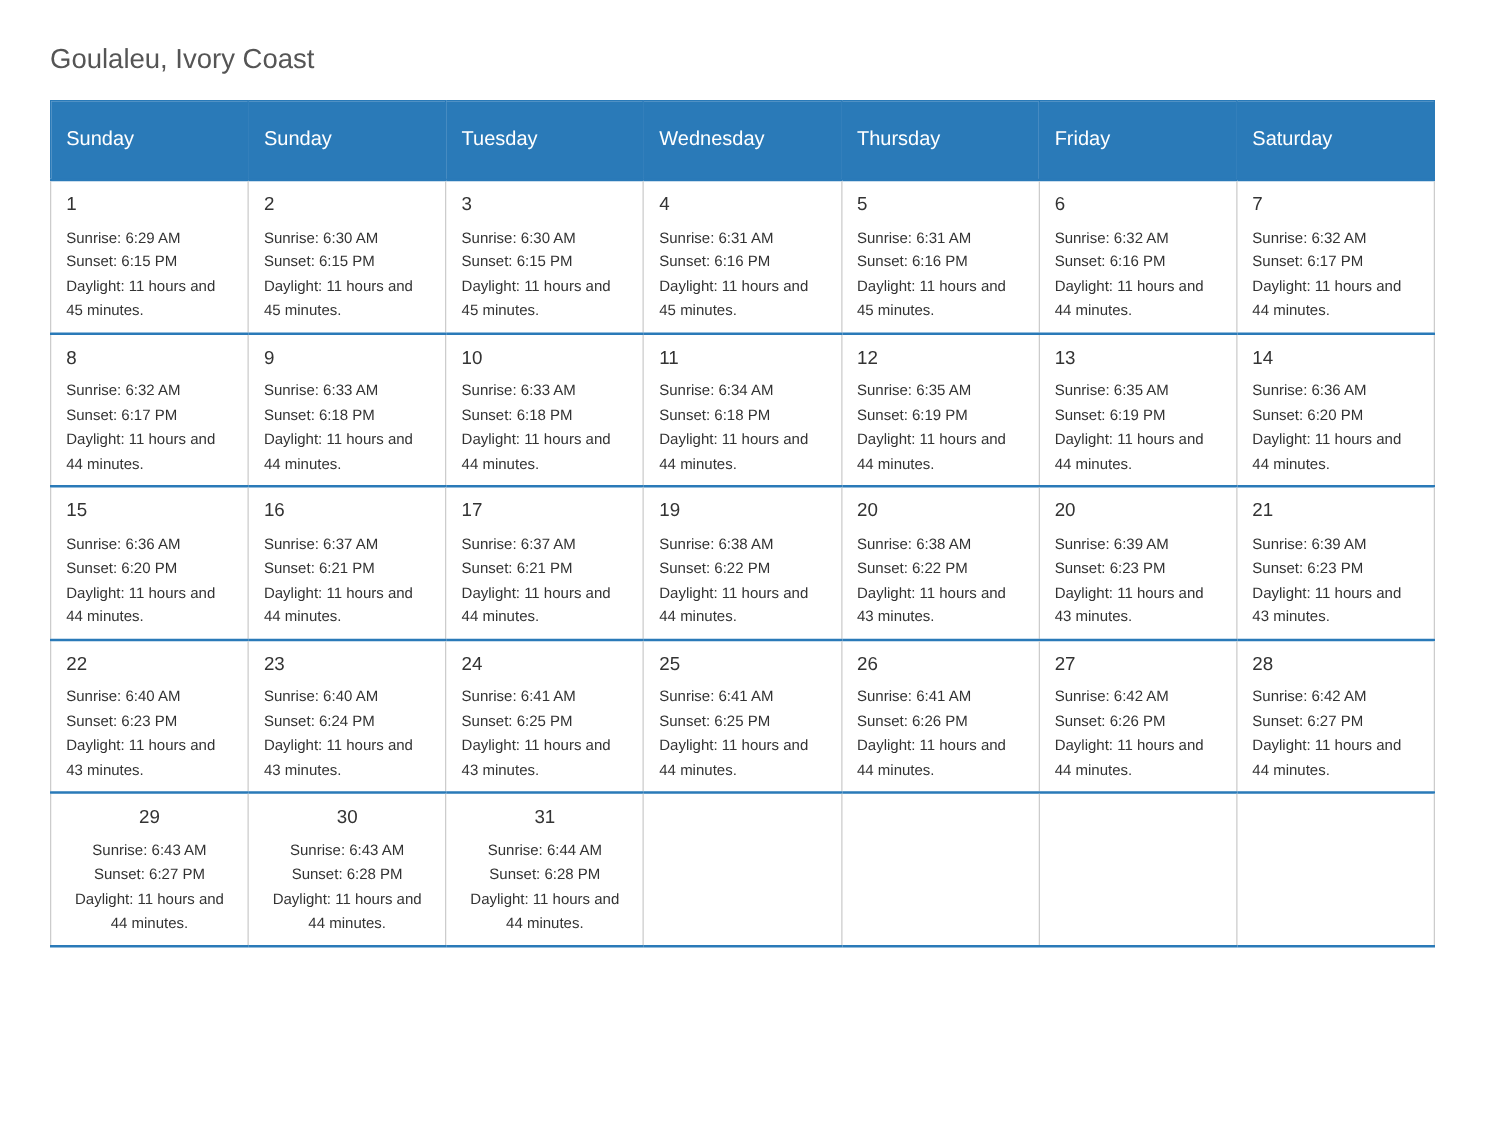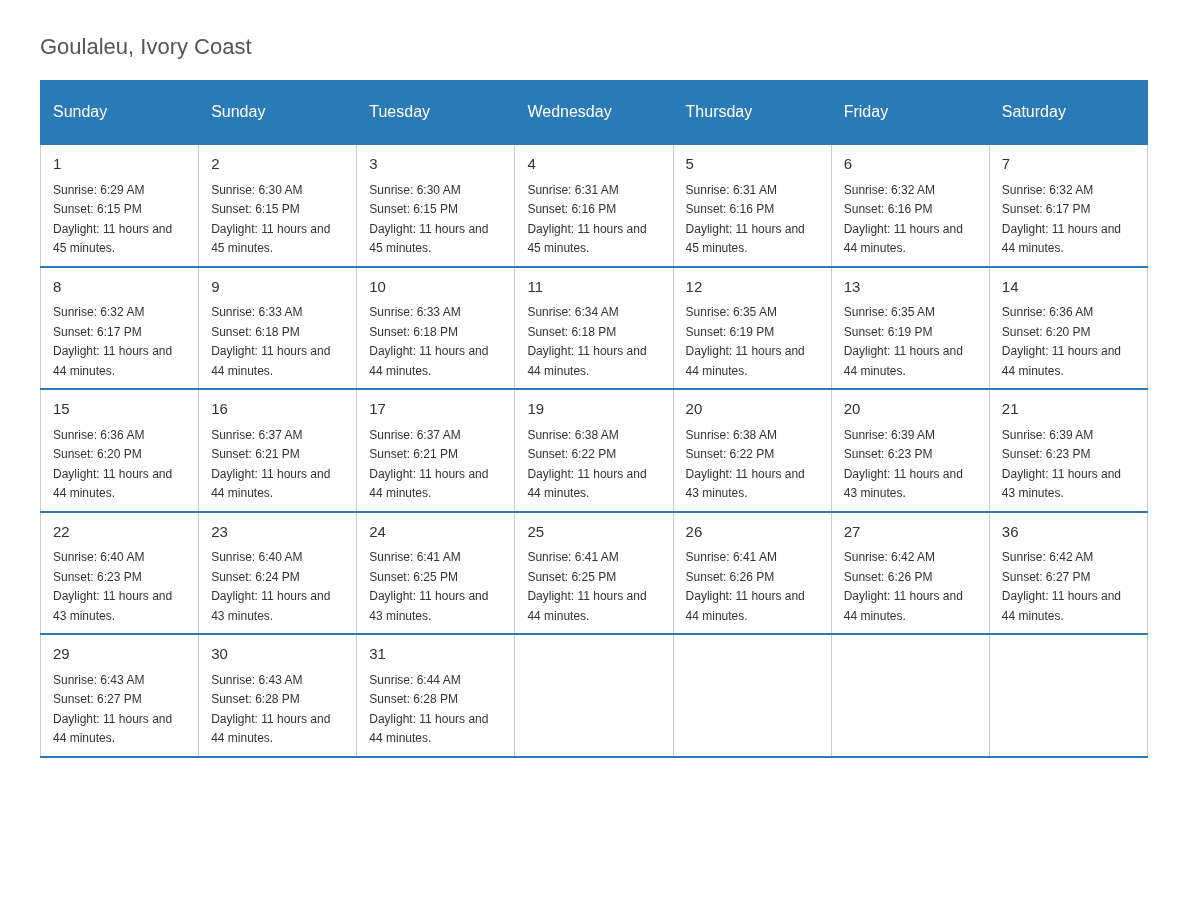--- a/index.html
+++ b/index.html
@@ -49,20 +49,21 @@
       padding: 8px 12px;
       border: 1px solid #ccc;
       width: 14.28%;
       font-size: 13px;
       color: #333;
       line-height: 1.5;
       height: 110px;
     }
     .calendar tr:last-child td {
       border-bottom: 2px solid #2a7ab8;
+      text-align: center;
     }
     .calendar tbody tr td {
       border-top: 2px solid #2a7ab8;
       border-bottom: 1px solid #ddd;
     }
     .calendar tbody tr:not(:last-child) td {
       border-bottom: 1px solid #ddd;
     }
     .day-num {
       font-size: 15px;
@@ -148,21 +149,21 @@
         <td><span class="day-num">20</span><span class="day-info">Sunrise: 6:39 AM<br>Sunset: 6:23 PM<br>Daylight: 11 hours and 43 minutes.</span></td>
         <td><span class="day-num">21</span><span class="day-info">Sunrise: 6:39 AM<br>Sunset: 6:23 PM<br>Daylight: 11 hours and 43 minutes.</span></td>
       </tr>
       <tr>
         <td><span class="day-num">22</span><span class="day-info">Sunrise: 6:40 AM<br>Sunset: 6:23 PM<br>Daylight: 11 hours and 43 minutes.</span></td>
         <td><span class="day-num">23</span><span class="day-info">Sunrise: 6:40 AM<br>Sunset: 6:24 PM<br>Daylight: 11 hours and 43 minutes.</span></td>
         <td><span class="day-num">24</span><span class="day-info">Sunrise: 6:41 AM<br>Sunset: 6:25 PM<br>Daylight: 11 hours and 43 minutes.</span></td>
         <td><span class="day-num">25</span><span class="day-info">Sunrise: 6:41 AM<br>Sunset: 6:25 PM<br>Daylight: 11 hours and 44 minutes.</span></td>
         <td><span class="day-num">26</span><span class="day-info">Sunrise: 6:41 AM<br>Sunset: 6:26 PM<br>Daylight: 11 hours and 44 minutes.</span></td>
         <td><span class="day-num">27</span><span class="day-info">Sunrise: 6:42 AM<br>Sunset: 6:26 PM<br>Daylight: 11 hours and 44 minutes.</span></td>
-        <td><span class="day-num">36</span><span class="day-info">Sunrise: 6:42 AM<br>Sunset: 6:27 PM<br>Daylight: 11 hours and 44 minutes.</span></td>
+        <td><span class="day-num">28</span><span class="day-info">Sunrise: 6:42 AM<br>Sunset: 6:27 PM<br>Daylight: 11 hours and 44 minutes.</span></td>
       </tr>
       <tr>
         <td><span class="day-num">29</span><span class="day-info">Sunrise: 6:43 AM<br>Sunset: 6:27 PM<br>Daylight: 11 hours and 44 minutes.</span></td>
         <td><span class="day-num">30</span><span class="day-info">Sunrise: 6:43 AM<br>Sunset: 6:28 PM<br>Daylight: 11 hours and 44 minutes.</span></td>
         <td><span class="day-num">31</span><span class="day-info">Sunrise: 6:44 AM<br>Sunset: 6:28 PM<br>Daylight: 11 hours and 44 minutes.</span></td>
         <td class="empty"></td>
         <td class="empty"></td>
         <td class="empty"></td>
         <td class="empty"></td>
       </tr>

